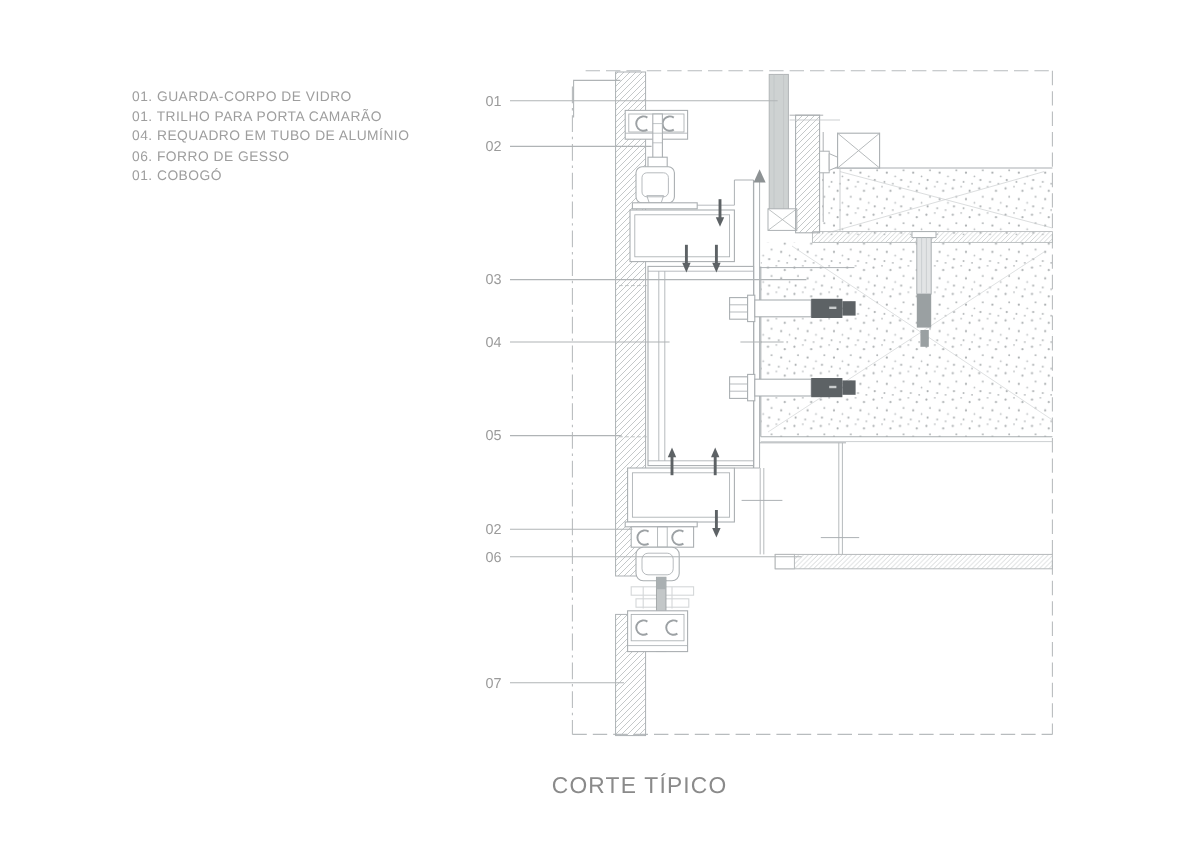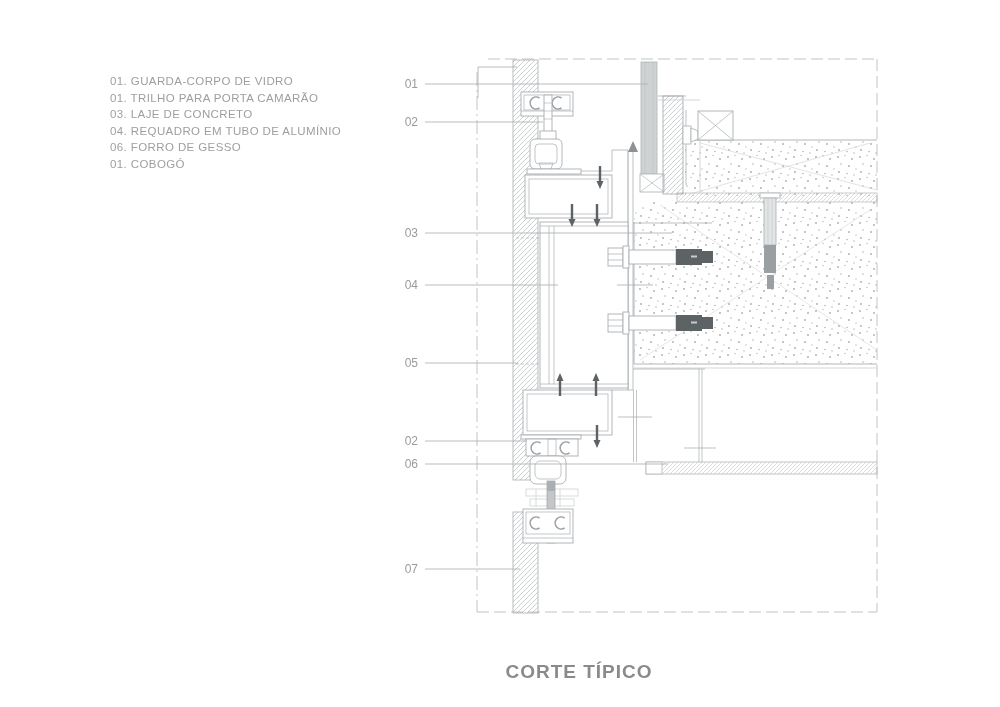--- a/index.html
+++ b/index.html
@@ -1,32 +1,31 @@
 <!DOCTYPE html>
 <html><head>
 <meta charset="utf-8">
 <style>
   html,body{margin:0;padding:0;background:#ffffff;}
   .page{position:relative;width:1000px;height:707px;background:#ffffff;overflow:hidden;
         font-family:"Liberation Sans",sans-serif;padding-left:20px;}
   .legend{position:absolute;left:110px;top:73px;color:#9e9e9e;font-size:11.5px;
           line-height:16.6px;letter-spacing:.4px;white-space:nowrap;}
-  .title{position:absolute;left:454px;top:645px;width:250px;text-align:center;
-         color:#8a8a8a;font-size:19px;font-weight:700;letter-spacing:1px;white-space:nowrap;margin-top:16px;}
+  .title{position:absolute;left:408px;top:645px;width:250px;text-align:center;
+         color:#8a8a8a;font-size:19px;font-weight:400;letter-spacing:1px;white-space:nowrap;}
   svg text{font-family:"Liberation Sans",sans-serif;font-size:12px;fill:#9b9b9b;}
 </style>
 </head>
 <body>
 
 <div class="page">
 
   <div class="legend">
     <div>01. GUARDA-CORPO DE VIDRO</div>
     <div>01. TRILHO PARA PORTA CAMARÃO</div>
-    <div>03. LAJE DE CONCRETO</div>
     <div>04. REQUADRO EM TUBO DE ALUMÍNIO</div>
     <div>06. FORRO DE GESSO</div>
     <div>01. COBOGÓ</div>
   </div>
 
   <svg width="1000" height="707" viewBox="0 0 1000 707" style="position:absolute;left:0;top:0">
     <defs>
       <pattern id="hatch" width="5" height="5" patternUnits="userSpaceOnUse">
         <path d="M-1,6 L6,-1" stroke="#b9bdbf" stroke-width="0.7"></path>
       </pattern>

